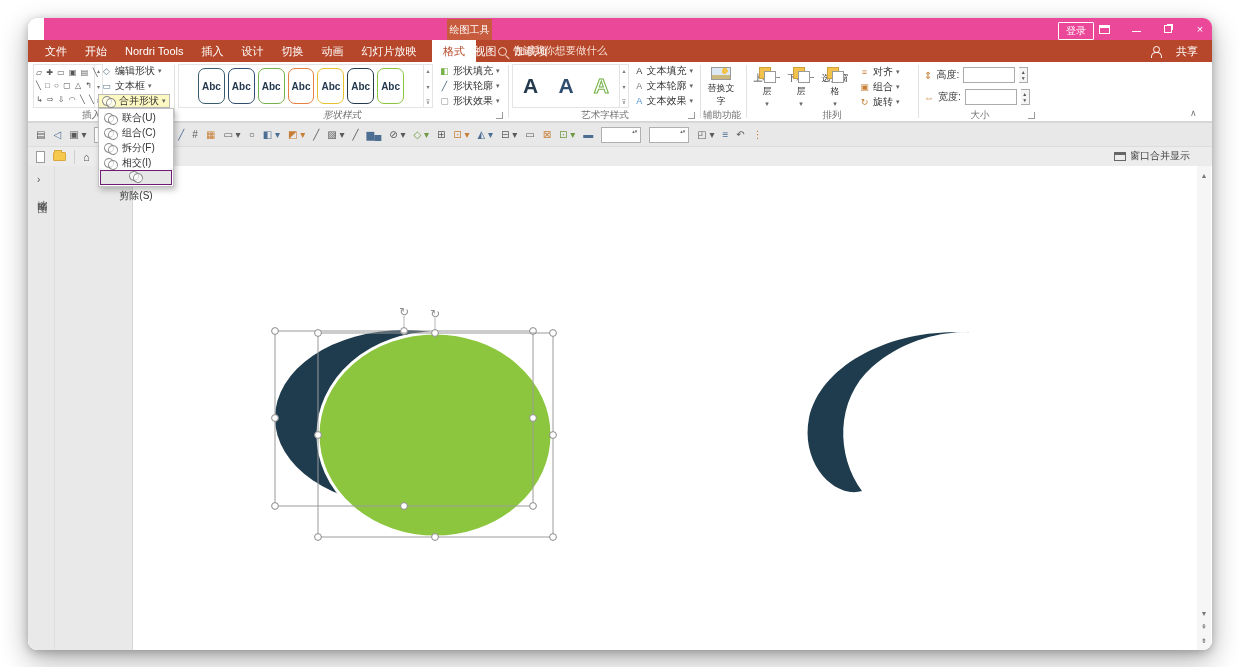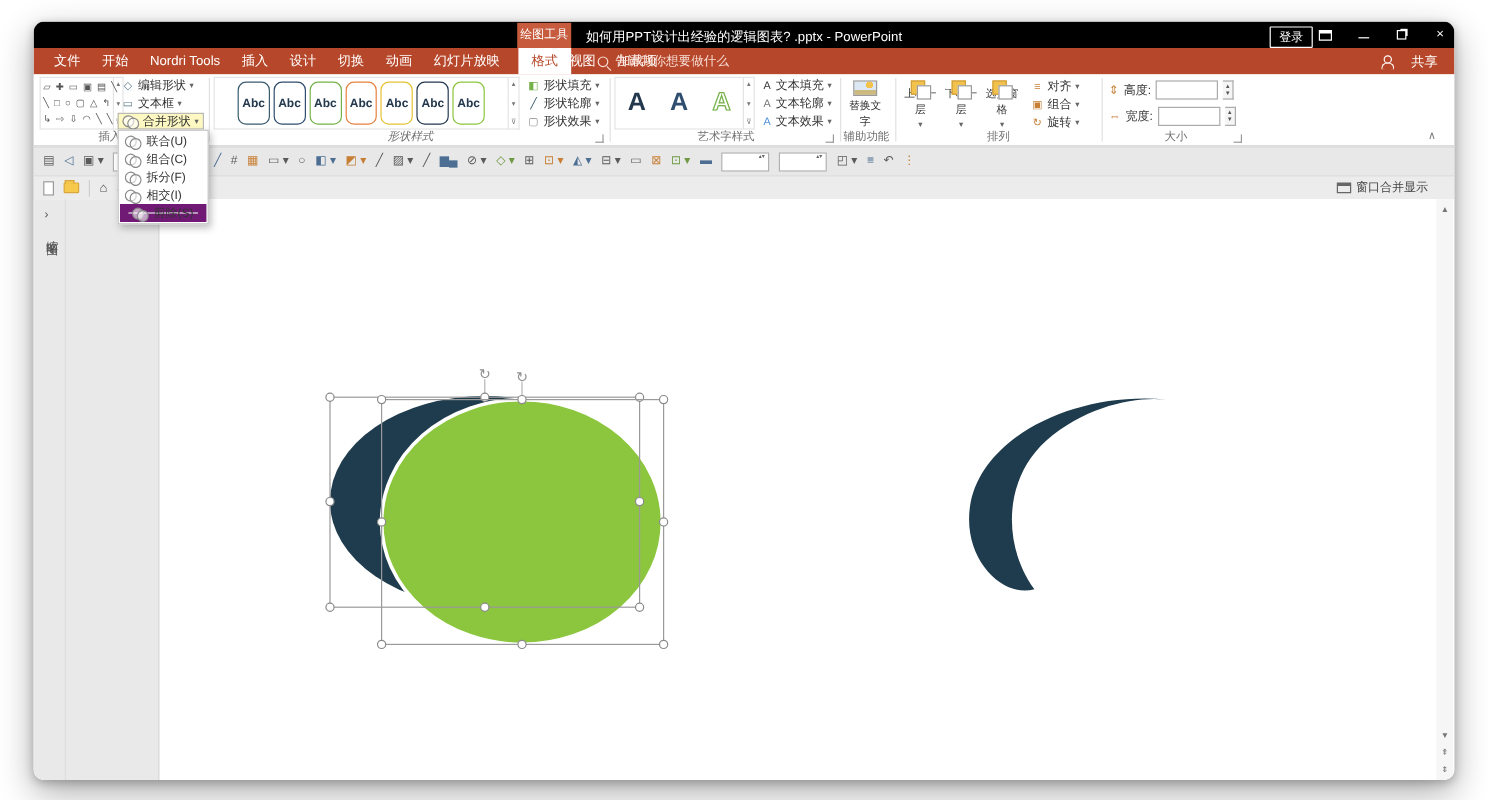--- a/index.html
+++ b/index.html
@@ -2,21 +2,21 @@
 <html><head>
 <meta charset="utf-8">
 <style>
   html,body{margin:0;padding:0;background:#fff;width:1240px;height:667px;
     font-family:"Liberation Sans","DejaVu Sans",sans-serif;-webkit-font-smoothing:antialiased;}
   *{box-sizing:border-box;}
   #win{position:absolute;left:28px;top:18px;width:1184px;height:632px;background:#fff;
     border-radius:9px;overflow:hidden;
     box-shadow:0 10px 28px rgba(0,0,0,.32),0 2px 8px rgba(0,0,0,.22);}
   
-  .titlebar{position:absolute;left:0;top:0;right:0;height:22px;background:#000000;}
+  .titlebar{position:absolute;left:16px;top:0;right:0;height:22px;background:#ec4899;}
   .tabrow{position:absolute;left:0;top:22px;right:0;height:22px;background:#b7472a;}
   .title-text{position:absolute;left:300px;right:300px;top:5px;text-align:center;color:#fff;
     font-size:11px;white-space:nowrap;}
   .ctx-header{position:absolute;left:403px;top:1px;width:45px;height:21px;background:#c75b3d;
     color:#fff;font-size:10px;text-align:center;line-height:21px;}
   .signin{position:absolute;right:118px;top:4px;border:1px solid #fff;color:#fff;font-size:10px;
     padding:1px 7px;border-radius:1px;}
   .winbtns{position:absolute;right:6px;top:0;height:22px;display:flex;align-items:center;gap:20px;color:#fff;}
   .wb{width:12px;height:12px;display:flex;align-items:center;justify-content:center;font-size:11px;}
   .wb-ribbon{width:11px;height:9px;border:1px solid #fff;border-top-width:3px;}
@@ -78,21 +78,21 @@
     linear-gradient(180deg,#dce9f5 60%,#cbb97e 40%);}
   .sizerow{display:flex;align-items:center;gap:4px;font-size:10px;color:#333;height:18px;}
   .sizebox{width:52px;height:16px;border:1px solid #ababab;background:#fff;}
   .spin{width:9px;height:16px;border:1px solid #ababab;border-left:none;display:flex;flex-direction:column;
     align-items:center;justify-content:space-between;font-size:5px;color:#555;padding:1px 0;background:#f5f5f5;}
   .collapse{position:absolute;left:1162px;top:46px;font-size:9px;color:#777;}
   
   .menu{position:absolute;left:70px;top:90px;width:76px;background:#fff;border:1px solid #c3c3c3;
     box-shadow:2px 3px 6px rgba(0,0,0,.25);z-index:50;padding:1px;}
   .mitem{display:flex;align-items:center;gap:4px;height:15px;padding:0 3px;font-size:10px;color:#333;border:1px solid transparent;}
-  .mitem.selected{background:#e6e6e6;border:7px solid #701a75;}
+  .mitem.selected{background:#e6e6e6;border:1px solid #701a75;flex-direction:column;}
   
   .t2{position:absolute;left:0;top:104px;right:0;height:24px;background:#e8e8e8;border-top:1px solid #d8d8d8;
     display:flex;align-items:center;gap:8px;padding:0 8px;}
   .t2 .ic{font-size:10px;color:#5a5a5a;line-height:1;}
   .t2 .icwrap{display:flex;align-items:center;gap:8px;}
   .t2 .icwrap .ic:nth-child(4n){color:#c77f35;}
   .t2 .icwrap .ic:nth-child(7n){color:#6f9a43;}
   .t2 .icwrap .ic:nth-child(5n+2){color:#4d6e93;}
   .fontbox{width:54px;height:16px;background:#fff;border:1px solid #b0b0b0;font-size:9.5px;color:#333;
     padding:1px 3px;white-space:nowrap;overflow:hidden;}
@@ -120,21 +120,20 @@
   svg{display:block;}
   text{font-family:"DejaVu Sans",sans-serif;}
 </style>
 </head>
 <body>
 
 <div id="win">
 
   <div class="titlebar">
     <div class="ctx-header">绘图工具</div>
-    <div class="title-text">如何用PPT设计出经验的逻辑图表? .pptx - PowerPoint</div>
     <div class="signin">登录</div>
     <div class="winbtns">
       <span class="wb">
           <span class="wb-ribbon"></span>
         </span>
       <span class="wb">
           <span class="wb-min"></span>
         </span>
       <span class="wb">
           <span class="wb-rest"></span>

